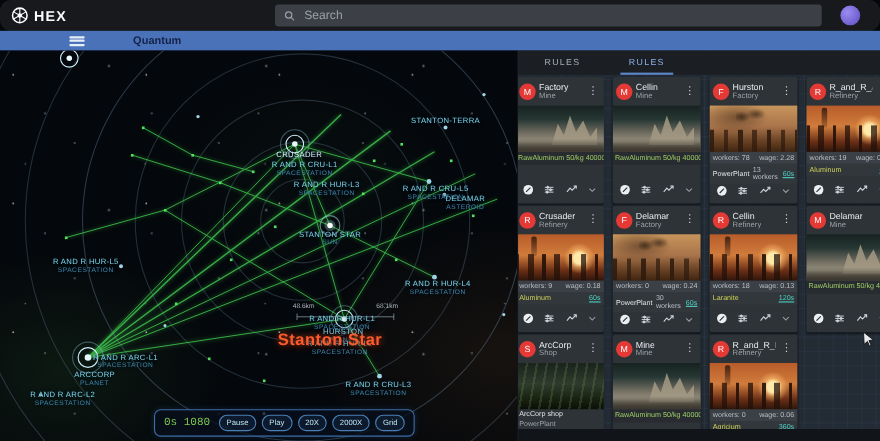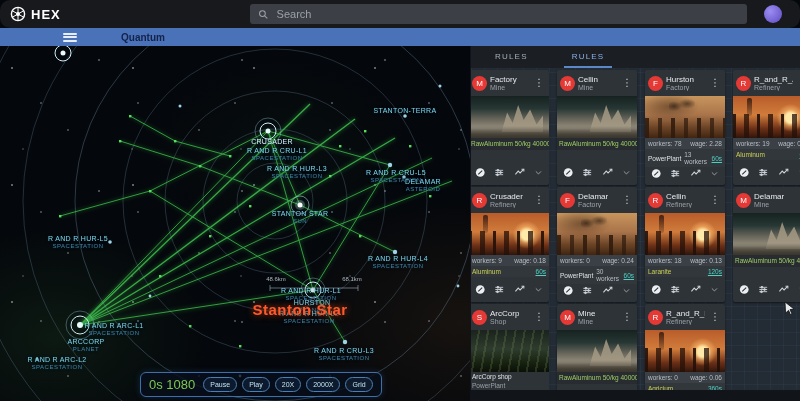--- a/index.html
+++ b/index.html
@@ -35,21 +35,21 @@
       radial-gradient(1px 1px at 41px 57px,rgba(200,220,255,.7),transparent 1.2px),
       radial-gradient(1.5px 1.5px at 99px 14px,rgba(255,255,255,.5),transparent 1.6px),
       radial-gradient(1px 1px at 23px 103px,rgba(255,255,255,.4),transparent 1.2px);
     background-size:121px 117px,131px 123px,97px 109px,143px 131px,109px 127px;}
   .map-label{position:absolute;transform:translate(-50%,0);font-size:7px;color:#7fd6ea;letter-spacing:.3px;text-align:center;line-height:1.3;white-space:nowrap;text-shadow:0 0 3px rgba(0,30,50,.9);}
   .map-label .sub{font-size:6px;color:#4084a6;letter-spacing:.5px;}
   .map-label.bright{color:#dcf5fd;}
   .ruler-txt{position:absolute;font-size:6px;color:#aeb8bf;transform:translate(-50%,0);}
   .big-label{position:absolute;left:300px;top:255px;transform:translate(-50%,0);font-size:15px;font-weight:bold;color:#ff5a2e;letter-spacing:.5px;text-shadow:0 0 7px rgba(255,90,30,.75),0 1px 2px #000;}
   .map-controls{position:absolute;left:140px;top:326px;height:25px;border:1px solid #3f6ea8;border-radius:6px;background:rgba(8,16,28,.78);display:flex;align-items:center;gap:5px;padding:0 8px;box-shadow:0 0 6px rgba(40,90,150,.35);}
-  .timer{color:#7ec850;font-size:13px;font-family:Liberation Sans, sans-serif;margin-right:3px;}
+  .timer{color:#7ec850;font-size:10px;font-family:Liberation Mono, monospace;margin-right:3px;}
   .ctrl-btn{border:1px solid #4a7fb5;border-radius:8px;color:#bfe3f2;background:rgba(20,40,65,.5);font-size:7px;padding:3px 6px;line-height:1;cursor:pointer;}
 
   
   .panel{position:absolute;left:470px;top:46px;width:330px;height:355px;overflow:hidden;background-color:#232b35;
     background-image:linear-gradient(rgba(90,130,170,.09) 1px,transparent 1px),linear-gradient(90deg,rgba(90,130,170,.09) 1px,transparent 1px);
     background-size:13px 13px;border-left:1px solid #10141a;}
   .tabs{position:absolute;top:0;left:0;right:0;height:22px;background:#1b1f24;display:flex;align-items:stretch;padding-left:16px;gap:28px;}
   .tab{font-size:8px;letter-spacing:1.2px;color:#a6adb4;display:flex;align-items:center;padding:0 8px;border-bottom:2px solid transparent;cursor:pointer;}
   .tab.active{color:#8ab0e8;border-bottom-color:#5b87c7;}
   .cards{position:absolute;top:24px;left:-2px;width:346px;display:grid;grid-template-columns:repeat(4,80px);column-gap:8px;row-gap:2px;}

